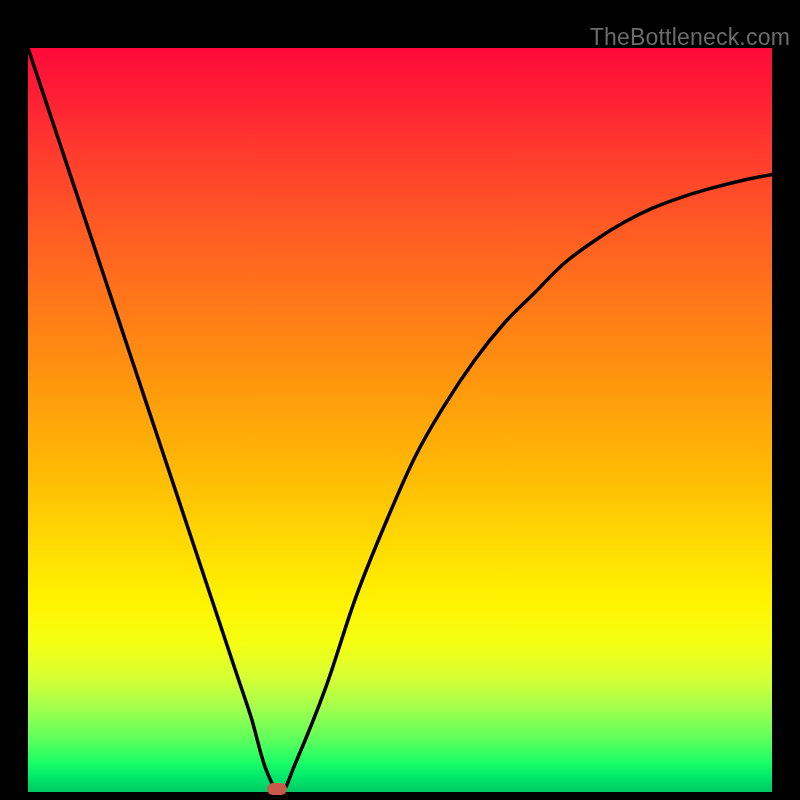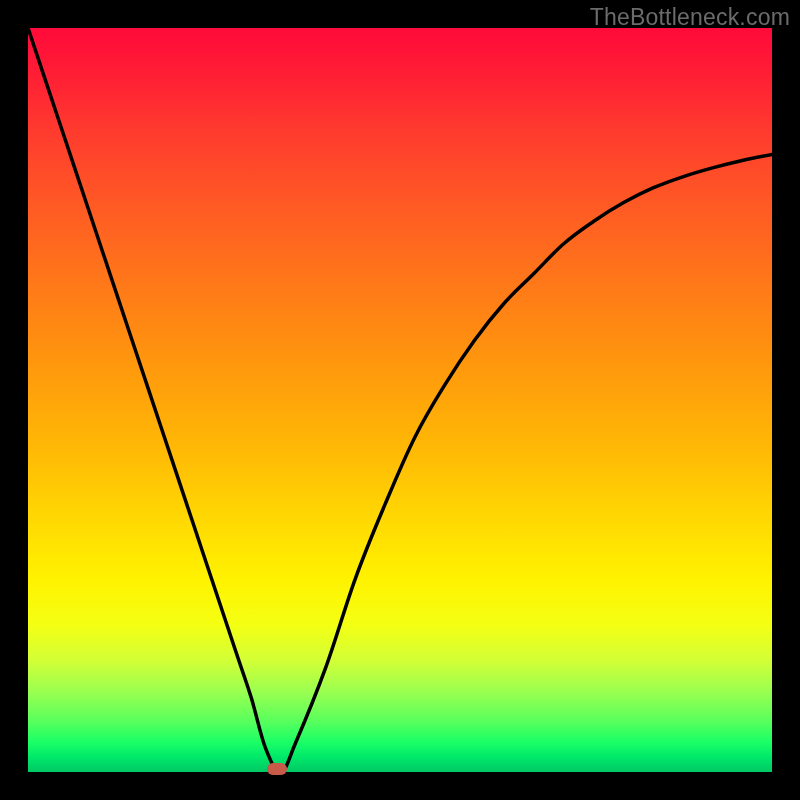--- a/index.html
+++ b/index.html
@@ -9,20 +9,21 @@
     height: 800px;
     overflow: hidden;
     background: #000;
     font-family: Arial, Helvetica, sans-serif;
   }
   .frame {
     position: relative;
     width: 800px;
     height: 692px;
     background: #000;
+    margin-top: 20px;
   }
   .plot-area {
     position: absolute;
     left: 28px;
     top: 28px;
     width: 744px;
     height: 744px;
     
     background: linear-gradient(
       to bottom,

